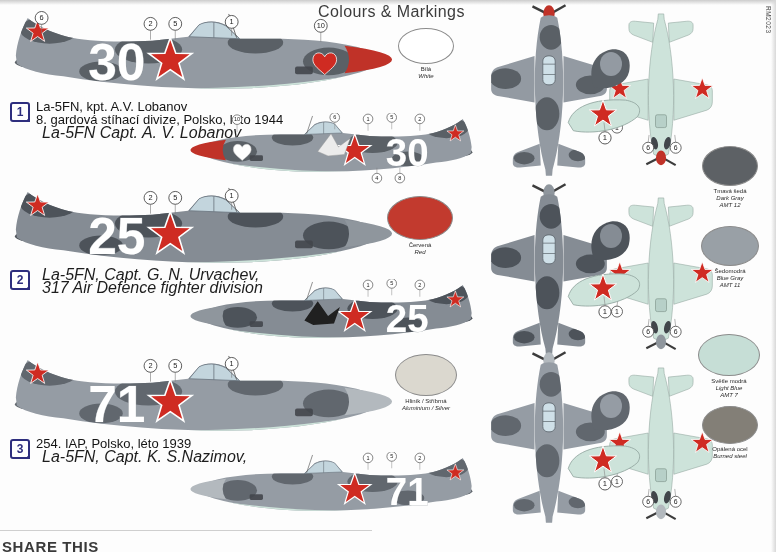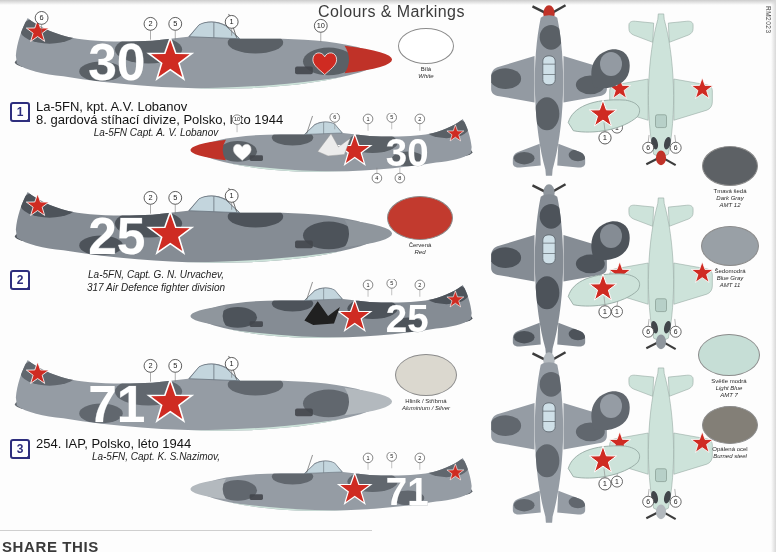--- a/index.html
+++ b/index.html
@@ -9,21 +9,21 @@
   .edge-right{position:absolute;top:0;right:0;bottom:0;width:5px;background:linear-gradient(90deg,rgba(0,0,0,0),#d8d8d8);}
   .title{position:absolute;left:318px;top:3px;font-size:16px;font-weight:400;color:#3c3c3c;letter-spacing:.4px;}
   .code{position:absolute;right:4px;top:6px;font-size:6.5px;color:#4a4a4a;writing-mode:vertical-rl;letter-spacing:.5px;}
   .av{position:absolute;}
   .desc{position:absolute;width:260px;}
   .badge{position:absolute;left:0;top:2px;width:16px;height:16px;border:2.5px solid #2e2e7e;border-radius:3px;
          color:#2e2e7e;font-weight:bold;font-size:12px;text-align:center;line-height:16px;background:#fff;}
   .badge:after{content:"";position:absolute;right:-2px;bottom:-2px;width:0;height:0;
          border-left:5px solid transparent;border-top:5px solid transparent;border-right:5px solid #2e2e7e;}
   .desc .cz{margin-left:26px;font-size:13px;line-height:13px;color:#141414;white-space:nowrap;}
-  .desc .en{margin-left:32px;font-size:10px;line-height:13px;color:#1d1d1d;font-style:italic;white-space:nowrap;text-align:center;}
+  .desc .en{margin-left:32px;font-size:16px;line-height:13px;color:#1d1d1d;font-style:italic;white-space:nowrap;}
   .swatch{position:absolute;width:72px;text-align:center;}
   .swatch .oval{border:1px solid #8b8b8b;border-radius:50%;margin:0 auto 2px auto;}
   .swatch .l1{font-size:6px;line-height:7px;color:#2a2a2a;}
   .swatch .l2,.swatch .l3{font-size:6px;line-height:7px;color:#2a2a2a;font-style:italic;}
   .footer-line{position:absolute;left:0;top:530px;width:372px;height:1px;background:#cfcfcf;}
   .share{position:absolute;left:2px;top:538px;font-size:15px;font-weight:bold;color:#3a3a3a;letter-spacing:.6px;}
   .tac{font-family:"Liberation Sans",sans-serif;font-weight:bold;fill:#ffffff;text-anchor:middle;
        stroke:#9aa0a5;stroke-width:.7;paint-order:stroke fill;}
   .co circle{fill:#fff;stroke:#4a4a4a;stroke-width:.9;}
   .co text{font-family:"Liberation Sans",sans-serif;font-size:7.5px;fill:#222;text-anchor:middle;}
@@ -345,21 +345,21 @@
       </g>
     <g class="co">
         <line x1="232" y1="18.5" x2="232" y2="26"></line>
         <circle cx="232" cy="12" r="6.5"></circle>
         <text x="232" y="14.4">1</text>
       </g>
   </svg>
 
   <div class="desc" style="left:10px;top:437px">
     <div class="badge">3</div>
-    <div class="cz">254. IAP, Polsko, léto 1944</div>
+    <div class="cz">254. IAP, Polsko, léto 1939</div>
     <div class="en">La-5FN, Capt. K. S.Nazimov,</div>
   </div>
 
   <svg class="av" style="left: 186px; top: 452px; width: 296px; height: 74px; --camoA: #959ca4; --camoB: #61676e; --under: #cde3da; --spinner: #b3b9be; --star: #cf2b22;" viewBox="0 0 400 100">
     <use href="#sideBody" transform="translate(400,0) scale(-1,1)"></use>
     <use href="#star" transform="translate(364,28) scale(1.2)"></use>
     <use href="#star" transform="translate(228,51) scale(2.3)"></use>
     <text class="tac" x="299" y="71" font-size="52">71</text>
     <g class="co">
         <line x1="246" y1="14.5" x2="246" y2="24"></line>

